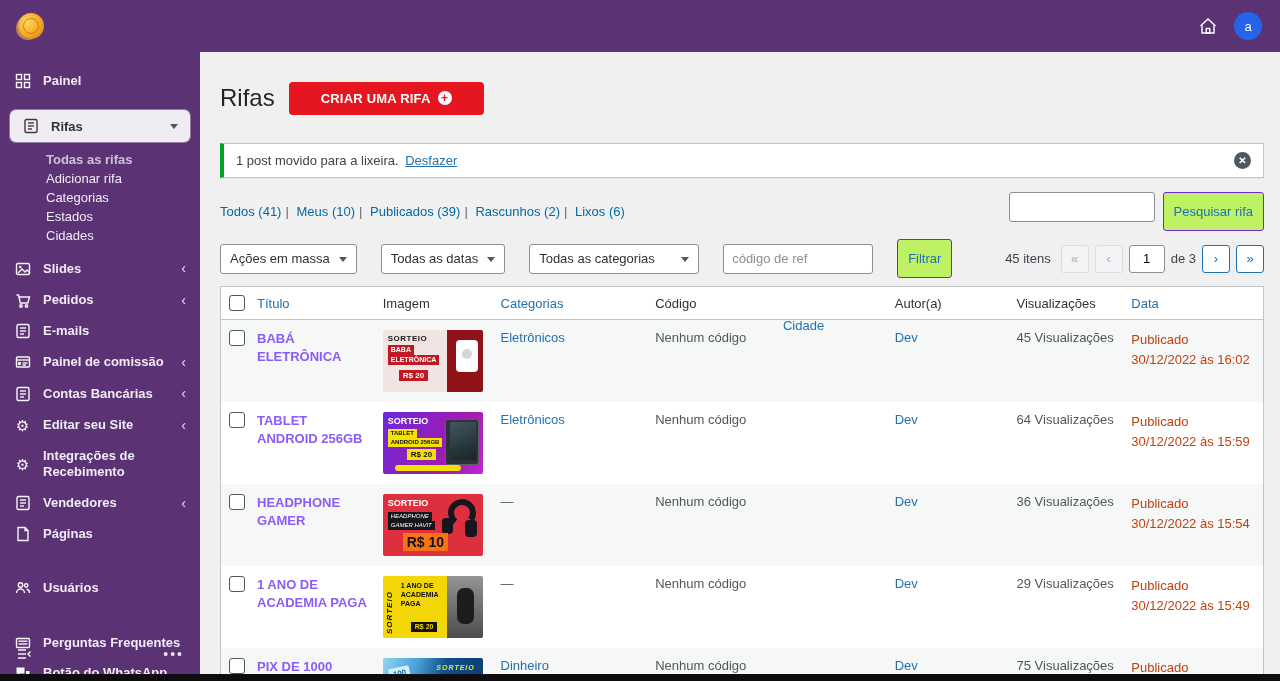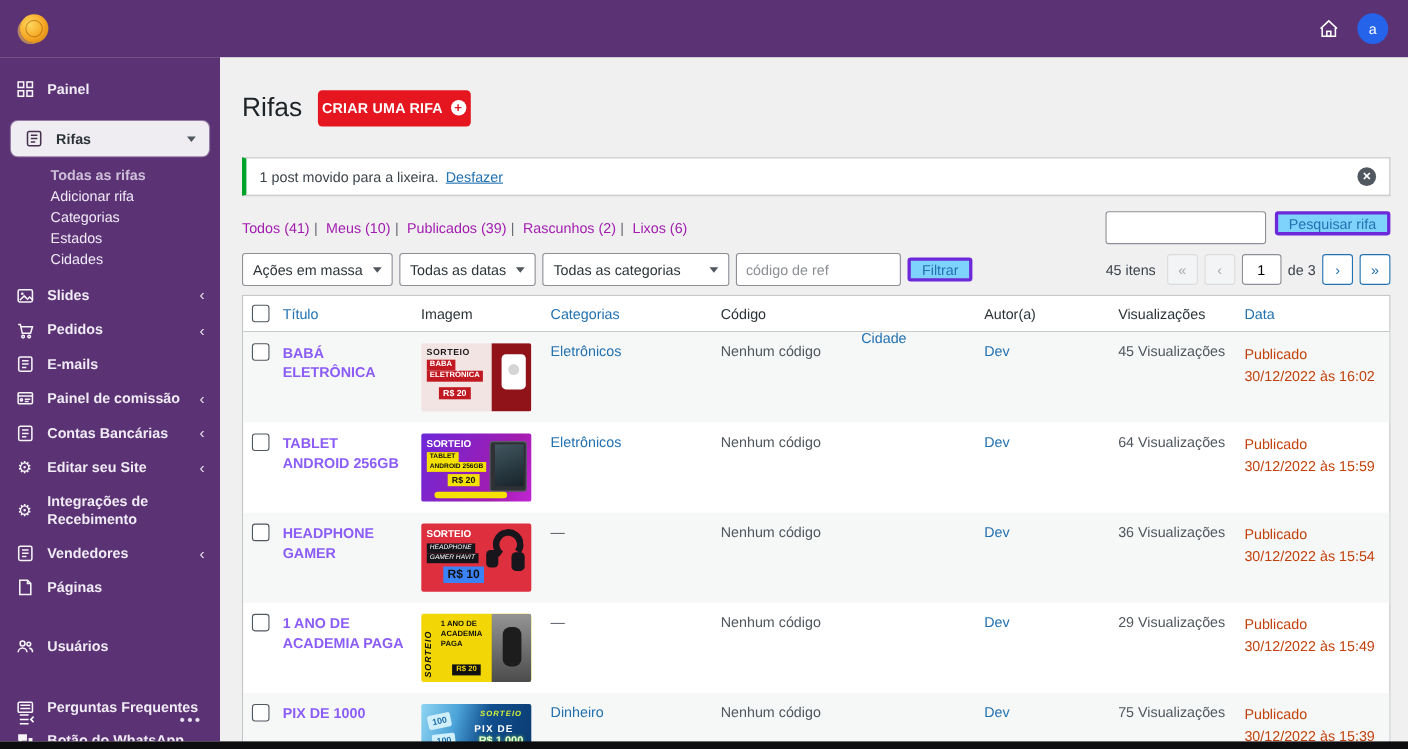--- a/index.html
+++ b/index.html
@@ -65,21 +65,21 @@
     display:flex; justify-content:space-between; align-items:center; padding:0 16px;
   }
   .dots { color:#e7def0; font-size:14px; letter-spacing:2px; cursor:pointer; }
   .bottom-strip { position:absolute; bottom:0; left:0; width:1280px; height:7px; background:#0d0d10; z-index:30; }
   
   .main { position:absolute; top:52px; left:200px; width:1080px; height:629px; padding:16px 16px 0 20px; }
   .page-header { display:flex; align-items:center; }
   .page-title { font-size:24px; font-weight:400; color:#1d2327; margin-right:14px; }
   .btn-red {
     background:#e5161f; color:#fff; border:none; border-radius:4px;
-    font-weight:700; font-size:13px; padding:9px 4px; cursor:pointer;
+    font-weight:700; font-size:13px; padding:9px 32px; cursor:pointer;
     display:inline-flex; align-items:center; gap:7px; font-family:inherit; letter-spacing:.2px;text-align:center;
   }
   .plus-circle {
     width:14px; height:14px; border-radius:50%; background:#fff; color:#e5161f;
     display:inline-flex; align-items:center; justify-content:center;
     font-size:12px; font-weight:800; line-height:1;
   }
   .btn-green {
     margin-left:auto; background:#2ecc71; color:#fff; border:none; border-radius:4px;
     font-weight:700; font-size:13px; padding:10px 16px; cursor:pointer;
@@ -94,30 +94,30 @@
   }
   .notice a { color:#2271b1; }
   .notice-close {
     position:absolute; right:12px; top:8px; width:17px; height:17px; border-radius:50%;
     background:#50575e; color:#fff; font-size:10px; font-weight:700;
     display:flex; align-items:center; justify-content:center; cursor:pointer;
   }
   
   .rowA { margin-top:14px; display:flex; align-items:center; justify-content:space-between; }
   .views { font-size:13px; }
-  .views a { color:#a21caf; text-decoration:none; cursor:pointer; }
+  .views a { color:#0369a1; text-decoration:none; cursor:pointer; }
   .views .sep { color:#646970; margin:0 4px; }
   .search-group { display:flex; gap:8px; }
   .search-input { width:146px; height:30px; border:1px solid #8c8f94; border-radius:3px; background:#fff; padding:0 8px; font-family:inherit; font-size:13px; }
   .btn-outline {
-    height:22px; background:#7dd3fc; border:3px solid #6d28d9; color:#2271b1;
+    height:39px; background:#bef264; border:1px solid #6d28d9; color:#2271b1;
     border-radius:3px; font-size:13px; padding:0 10px; cursor:pointer; font-family:inherit;
   }
   .rowB { margin-top:8px; display:flex; align-items:center; justify-content:space-between; }
-  .controls { display:flex; gap:6px; align-items:center;border-radius:15px; }
+  .controls { display:flex; gap:24px; align-items:center;border-radius:15px; }
   .select {
     height:30px; background:#fff; border:1px solid #8c8f94; border-radius:3px;
     display:inline-flex; align-items:center; padding:0 26px 0 9px; position:relative;
     font-size:13px; color:#2c3338; cursor:pointer;
   }
   .select::after {
     content:""; position:absolute; right:9px; top:12px; width:0; height:0;
     border-left:4px solid transparent; border-right:4px solid transparent; border-top:5px solid #50575e;
   }
   .ref-input { width:150px; height:30px; border:1px solid #8c8f94; border-radius:3px; padding:0 8px; font-family:inherit; font-size:13px; color:#2c3338; }
@@ -173,21 +173,21 @@
   .t2 .l1 { top:17px; left:5px; background:#f5e003; color:#111; font-size:6px; font-weight:700; padding:1px 3px; }
   .t2 .l2 { top:26px; left:5px; background:#f5e003; color:#111; font-size:6px; font-weight:700; padding:1px 3px; }
   .t2 .pr { top:37px; left:24px; background:#f5e003; color:#111; font-size:8px; font-weight:800; padding:1px 4px; }
   .t2 .bar{ bottom:3px; left:12px; width:66px; height:6px; background:#f5e003; border-radius:3px; }
   .t2 .tab{ right:4px; top:7px; width:34px; height:46px; background:#2f3136; border-radius:3px; border:1px solid #5a5f66; }
   .t2 .scr{ right:7px; top:10px; width:26px; height:38px; background:linear-gradient(160deg,#41565f,#17232a); }
   .t3 { background:#dd2f3e; }
   .t3 .s  { top:4px; left:5px; color:#fff; font-weight:800; font-size:9px; }
   .t3 .l1 { top:18px; left:5px; background:#15151a; color:#fff; font-style:italic; font-size:6px; padding:1px 3px; }
   .t3 .l2 { top:27px; left:5px; background:#15151a; color:#fff; font-style:italic; font-size:6px; padding:1px 3px; }
-  .t3 .pr { top:39px; left:20px; background:#3b82f6; color:#111; font-weight:800; font-size:11px; padding:1px 4px; }
+  .t3 .pr { top:39px; left:20px; background:#f97316; color:#111; font-weight:800; font-size:14px; padding:1px 4px; }
   .t3 .band { right:7px; top:5px; width:28px; height:28px; border:6px solid #16161c; border-radius:50%; border-bottom-color:transparent; transform:rotate(-8deg); }
   .t3 .cup  { right:6px;  top:26px; width:12px; height:17px; background:#16161c; border-radius:4px; }
   .t3 .cup2 { right:30px; top:24px; width:11px; height:16px; background:#16161c; border-radius:4px; }
   .t4 { background:#f2d606; }
   .t4 .s  { left:2px; top:4px; height:54px; writing-mode:vertical-rl; transform:rotate(180deg); color:#111; font-weight:800; font-size:8px; letter-spacing:1px; font-style:italic; }
   .t4 .l1 { top:6px;  left:18px; font-size:7px; font-weight:800; color:#111; }
   .t4 .l2 { top:15px; left:18px; font-size:7px; font-weight:800; color:#111; }
   .t4 .l3 { top:24px; left:18px; font-size:7px; font-weight:800; color:#111; }
   .t4 .pr { top:46px; left:28px; background:#111; color:#f2d606; font-size:7px; font-weight:800; padding:1px 4px; }
   .t4 .ph { right:0; top:0; width:36px; height:62px; background:linear-gradient(180deg,#949494,#4c4c4c); }

